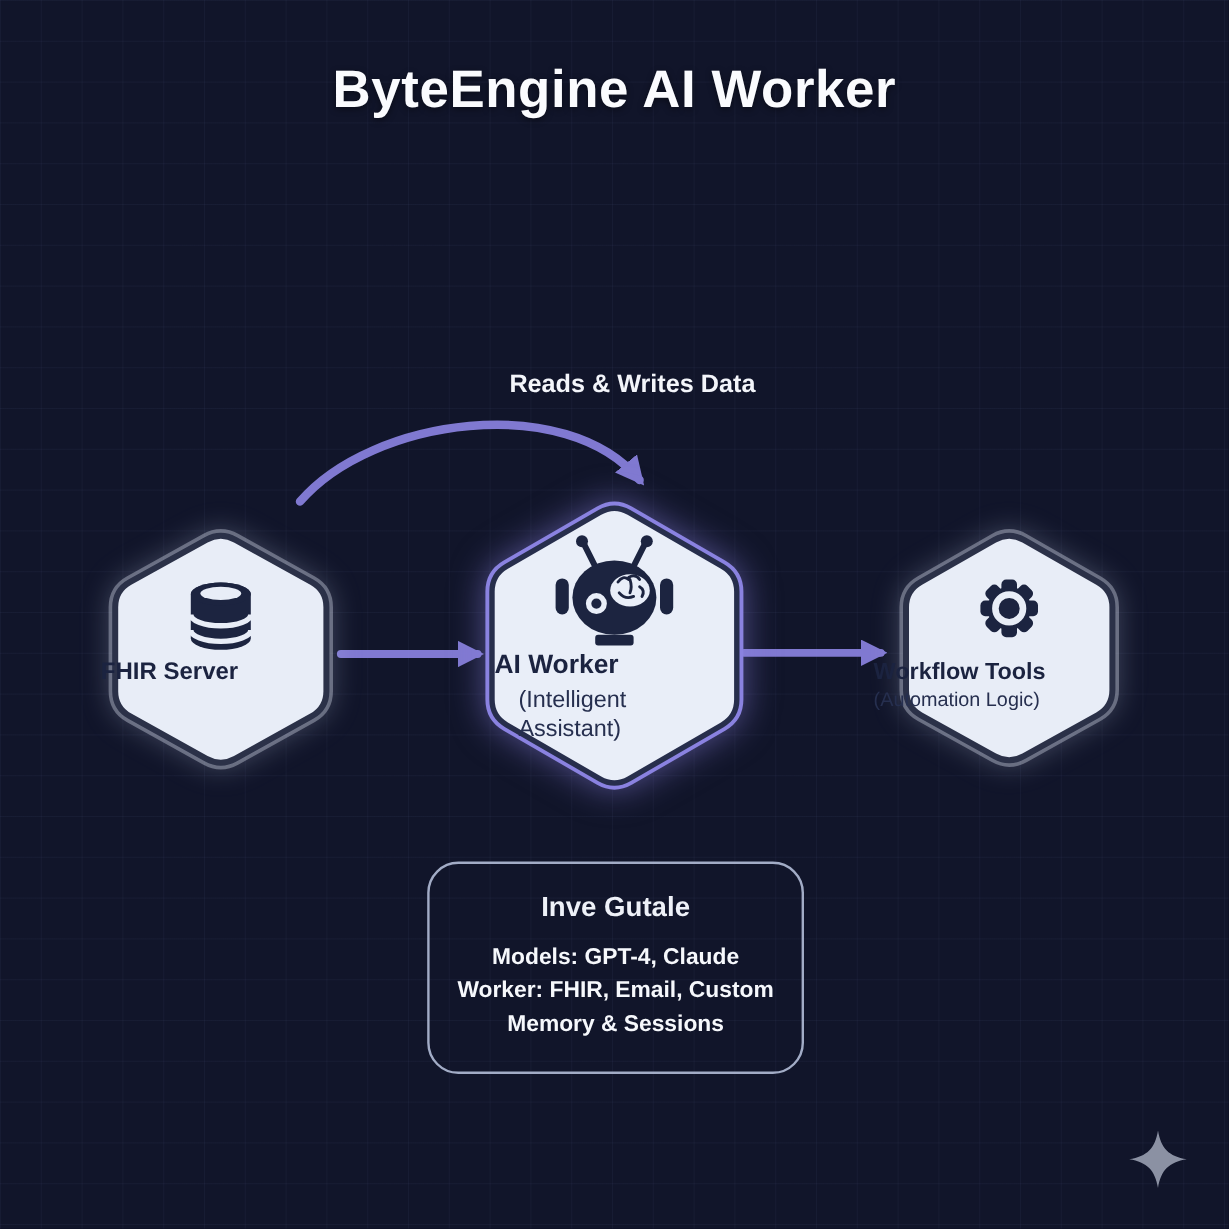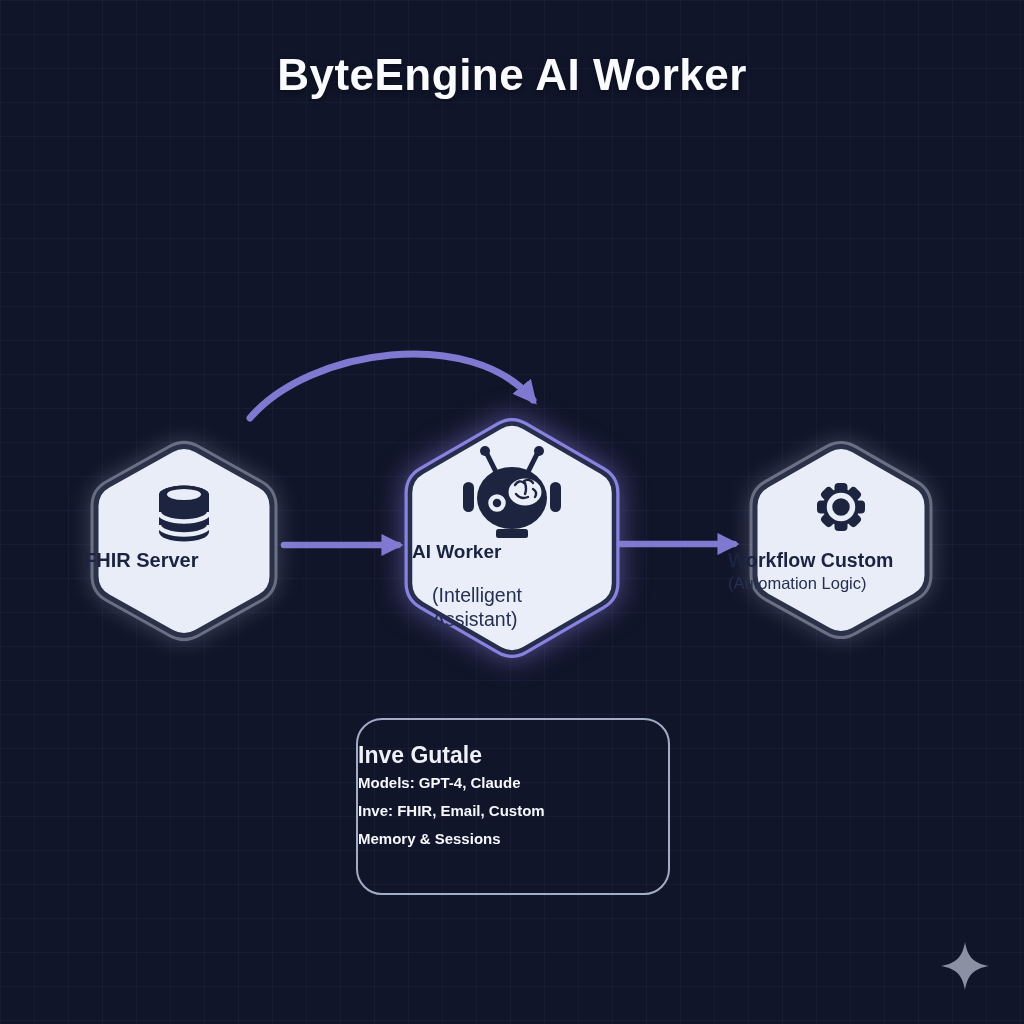--- a/index.html
+++ b/index.html
@@ -59,57 +59,59 @@
   }
   .node-subtitle {
     font-weight: 500;
     color: #262f4f;
     margin: 2px auto 0 auto;
   }
   .label-left   { left: 84px;  top: 549px; width: 200px; }
   .label-left   .node-name { font-size: 20px; }
   .label-left   .node-subtitle { font-size: 17.5px; }
   .label-center { left: 412px; top: 541px; width: 200px; }
-  .label-center .node-name { font-size: 19px; }
-  .label-center .node-subtitle { font-size: 19.5px; width: 160px; line-height: 24px; margin-top: 20px; }
+  .label-center .node-name { font-size: 22px; }
+  .label-center .node-subtitle { font-size: 19.5px; width: 160px; line-height: 24px; margin-top: 4px; }
   .label-right  { left: 728px; top: 549px; width: 226px; }
   .label-right  .node-name { font-size: 19.5px; }
   .label-right  .node-subtitle { font-size: 16.5px; }
   .info-box {
     position: absolute;
     left: 356px;
     top: 718px;
     width: 314px;
     height: 177px;
     box-sizing: border-box;
     border: 2px solid rgba(188,199,226,0.85);
     border-radius: 26px;
-    text-align: left;
+    text-align: center;
     color: #f2f5fb;
   }
   .info-heading {
     margin-top: 22px;
     font-size: 23px;
     font-weight: 800;
     color: #eef1f8;
   }
   .info-lines {
-    font-size: 15px;
+    margin-top: 15px;
+    font-size: 19px;
     font-weight: 700;
     line-height: 28px;
     color: #f6f8fc;
   }
 </style>
 </head>
 <body>
 
 <div class="stage">
 
   <div class="page-title">ByteEngine AI Worker</div>
 
+  <div class="arc-label">Reads &amp; Writes Data</div>
 
   <svg class="diagram" width="1024" height="1024" viewBox="0 0 1024 1024">
     <defs>
       <marker id="arrowhead" viewBox="0 0 10 10" refX="7.5" refY="5" markerWidth="3.4" markerHeight="3.4" orient="auto-start-reverse">
         <path d="M0,0 L10,5 L0,10 z" fill="#8a82e0"></path>
       </marker>
     </defs>
 
     <path d="M 250,418 C 310,348 472,326 533,400" fill="none" stroke="#8a82e0" stroke-width="7" stroke-linecap="round" marker-end="url(#arrowhead)" opacity="0.92"></path>
 
@@ -171,26 +173,26 @@
   <div class="node-label label-left">
     <div class="node-name">FHIR Server</div>
   </div>
 
   <div class="node-label label-center">
     <div class="node-name">AI Worker</div>
     <div class="node-subtitle">(Intelligent Assistant)</div>
   </div>
 
   <div class="node-label label-right">
-    <div class="node-name">Workflow Custom</div>
+    <div class="node-name">Workflow Tools</div>
     <div class="node-subtitle">(Automation Logic)</div>
   </div>
 
   <div class="info-box">
     <div class="info-heading">Inve Gutale</div>
     <div class="info-lines">
       <div>Models: GPT-4, Claude</div>
-      <div>Inve: FHIR, Email, Custom</div>
+      <div>Worker: FHIR, Email, Custom</div>
       <div>Memory &amp; Sessions</div>
     </div>
   </div>
 
 </div>
 
 </body></html>

